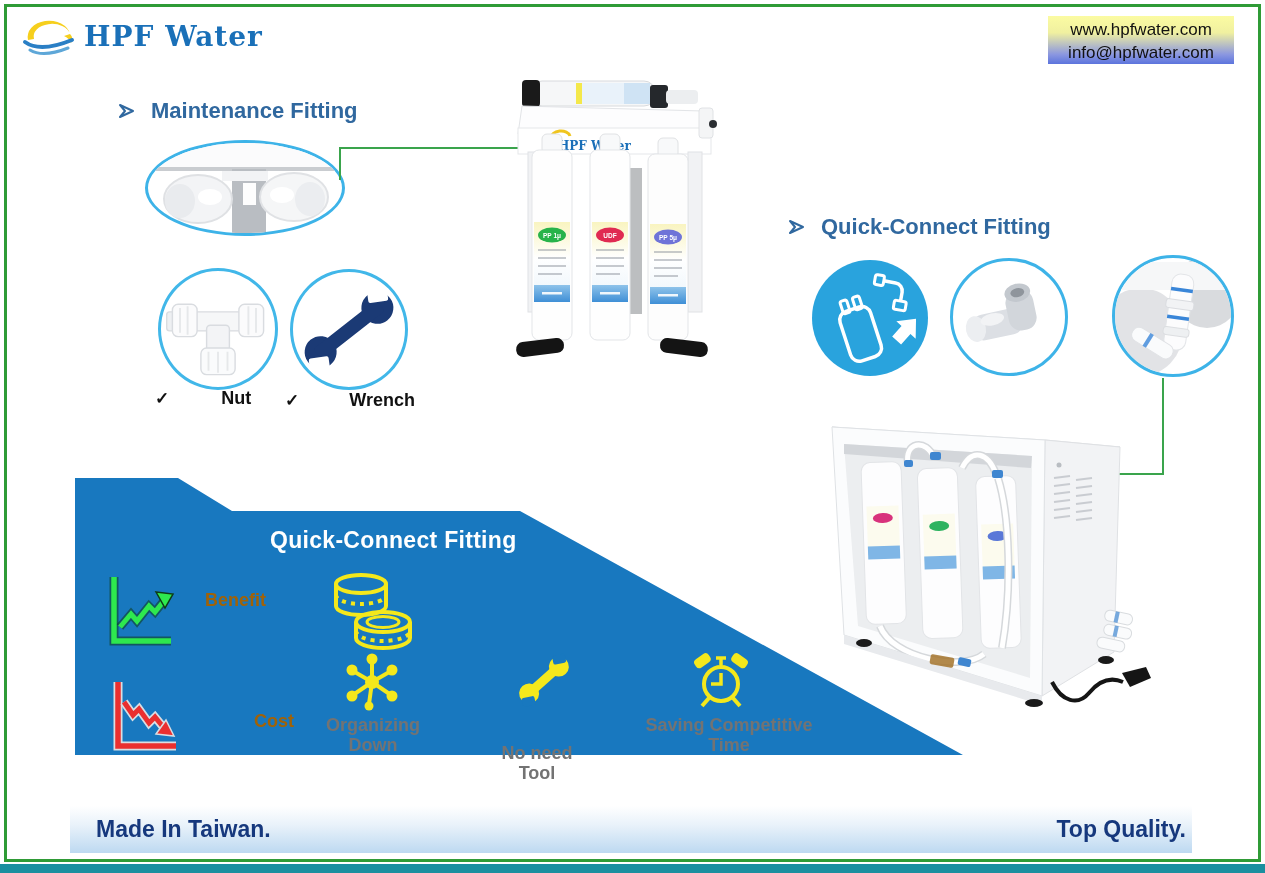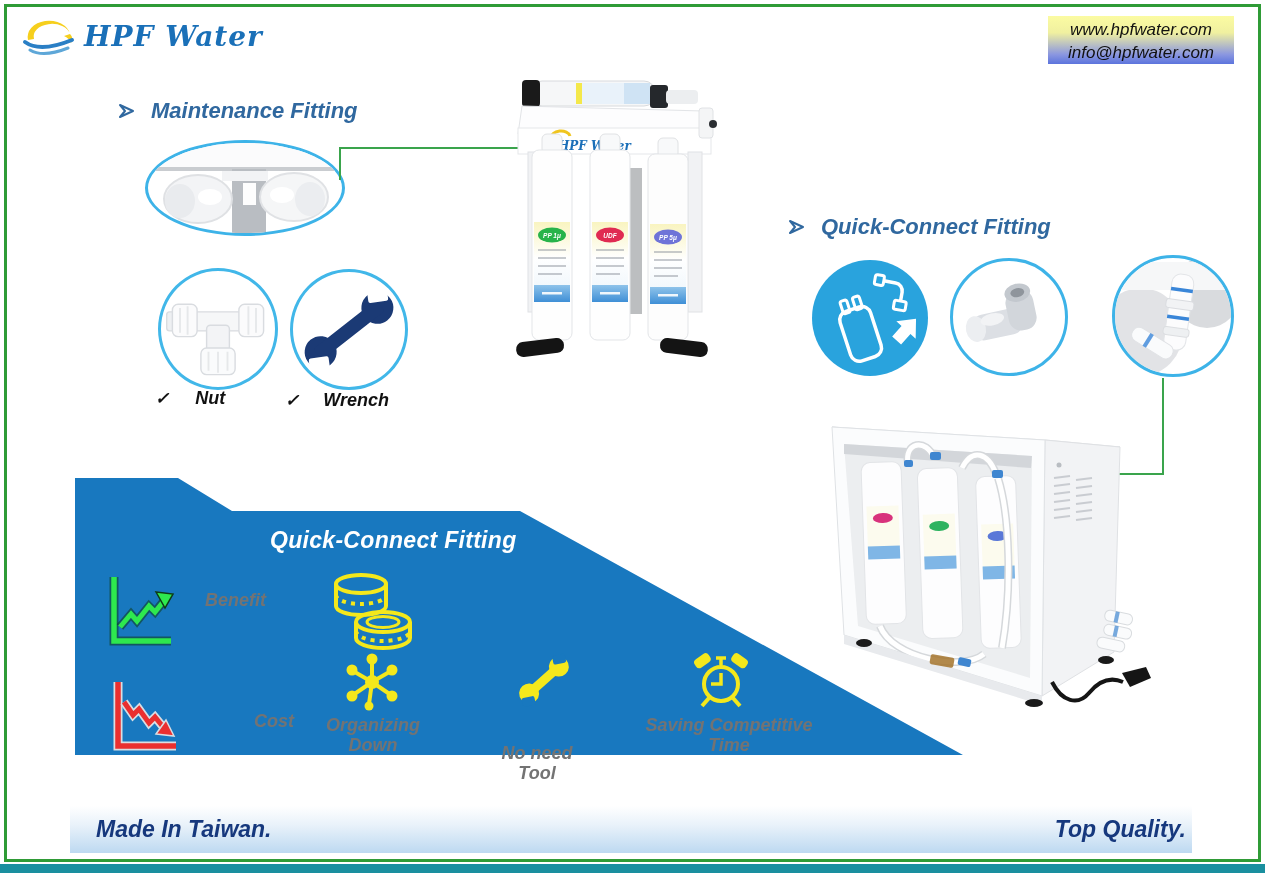--- a/index.html
+++ b/index.html
@@ -1,37 +1,37 @@
 <!DOCTYPE html>
 <html><head>
 <meta charset="utf-8">
 <style>
   html,body{margin:0;padding:0;background:#888;}
   *{box-sizing:border-box;}
   .page{
     position:relative;width:1265px;height:873px;background:#ffffff;
-    font-family:"Liberation Sans",sans-serif;overflow:hidden;margin:0 auto;font-style:italic;
+    font-family:"Liberation Sans",sans-serif;overflow:hidden;margin:0 auto;
   }
   .abs{position:absolute;}
   .border-frame{left:4px;top:4px;right:4px;bottom:11px;border:3px solid #2f9b36;pointer-events:none;}
   .bottom-strip{left:0;right:0;bottom:0;height:9px;background:#1a8f9f;}
   .logo{left:20px;top:14px;display:flex;align-items:center;gap:6px;}
   .logo-text{font-family:"DejaVu Serif","Liberation Serif",serif;font-weight:bold;color:#1a70b8;font-size:28px;letter-spacing:1px;}
   .contact-box{left:1048px;top:16px;width:186px;height:48px;background:linear-gradient(180deg,#fbfba2 0%,#f0f0a0 35%,#8b97e0 80%,#5c74dd 100%);
     color:#111;font-size:17px;line-height:23px;text-align:center;padding-top:2px;}
   .heading{display:flex;align-items:center;gap:16px;color:#30689f;font-weight:bold;font-size:22px;}
   .bullet svg{display:block;}
   .ellipse-closeup{left:145px;top:140px;width:200px;height:96px;border:3px solid #3db3e8;border-radius:50%;background:#fff;overflow:hidden;}
   .circle{border-radius:50%;overflow:hidden;}
   .circle.bordered{border:3px solid #3db3e8;background:#fff;}
   .check-row{display:flex;align-items:baseline;font-weight:bold;color:#111;}
   .check-mark{font-size:17px;}
-  .check-label{font-size:18px;}
+  .check-label{font-size:18px;margin-left:26px;}
   .banner-title{color:#ffffff;font-weight:bold;font-size:23px;letter-spacing:.3px;}
-  .bc-label{color:#737373;font-weight:bold;font-size:18px;}
+  .bc-label{color:#a16207;font-weight:bold;font-size:18px;}
   .feature-label{color:#737373;font-weight:bold;font-size:18px;text-align:center;line-height:1.1;}
   .footer-bar{left:70px;top:806px;width:1122px;height:47px;
     background:linear-gradient(180deg,#ffffff 0%,#e9f2fa 40%,#bdd9f1 100%);
     display:flex;align-items:center;justify-content:space-between;
     padding:0 6px 0 26px;color:#16387d;font-weight:bold;font-size:23px;gap:7px;}
   svg{display:block;}
 </style>
 </head>
 <body>
 

